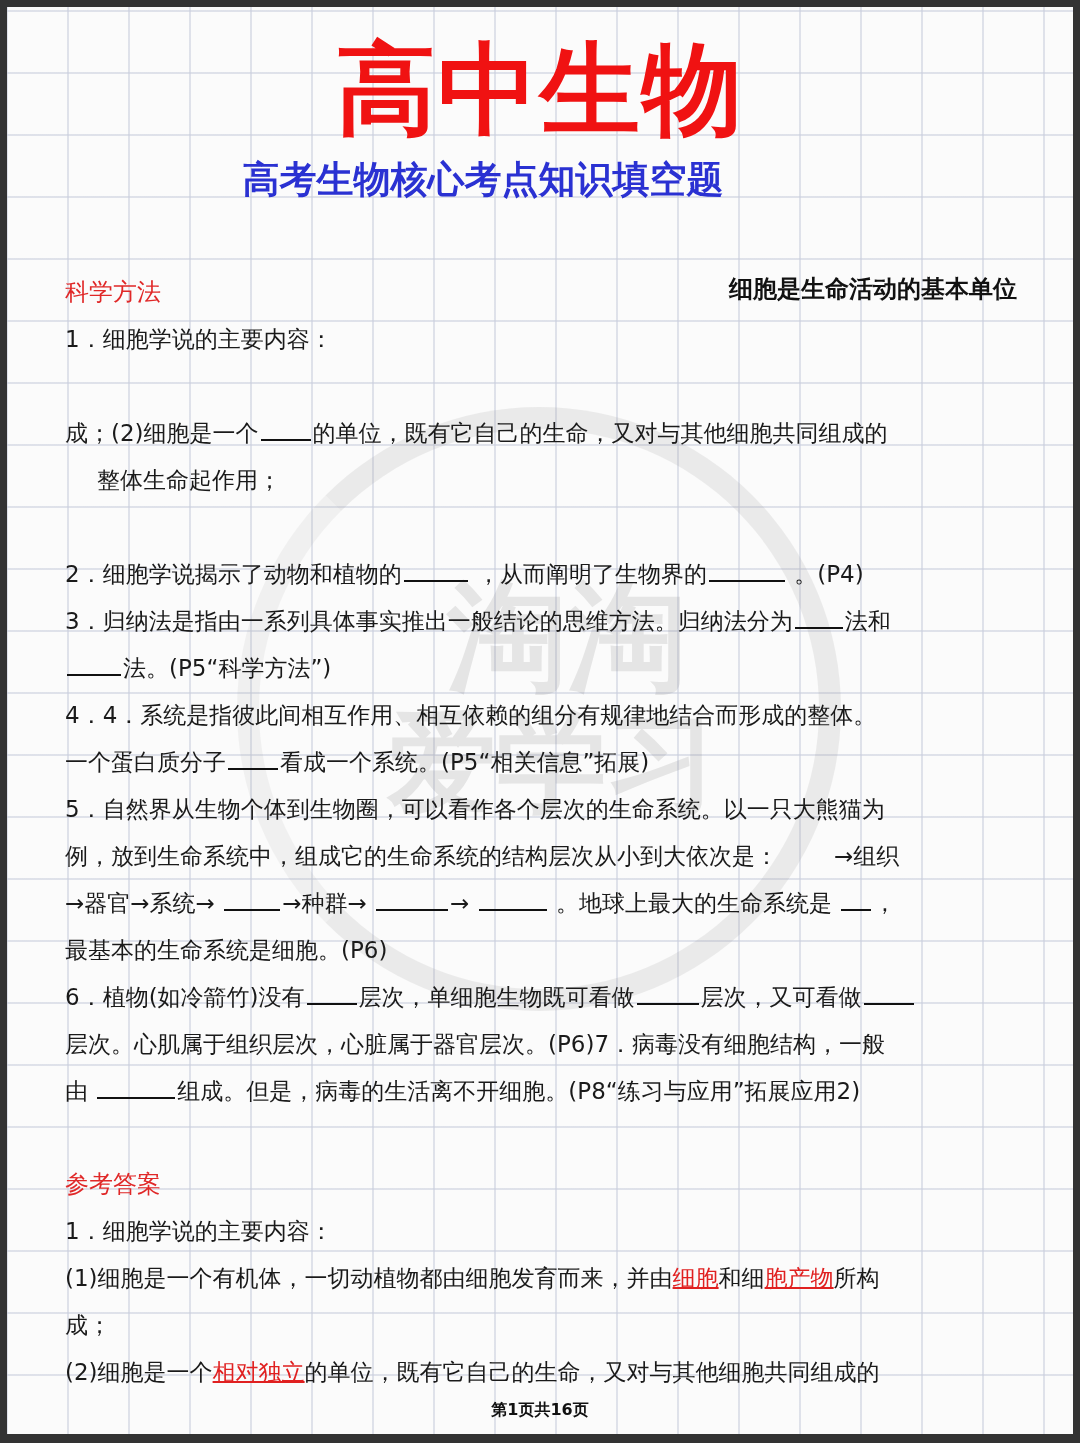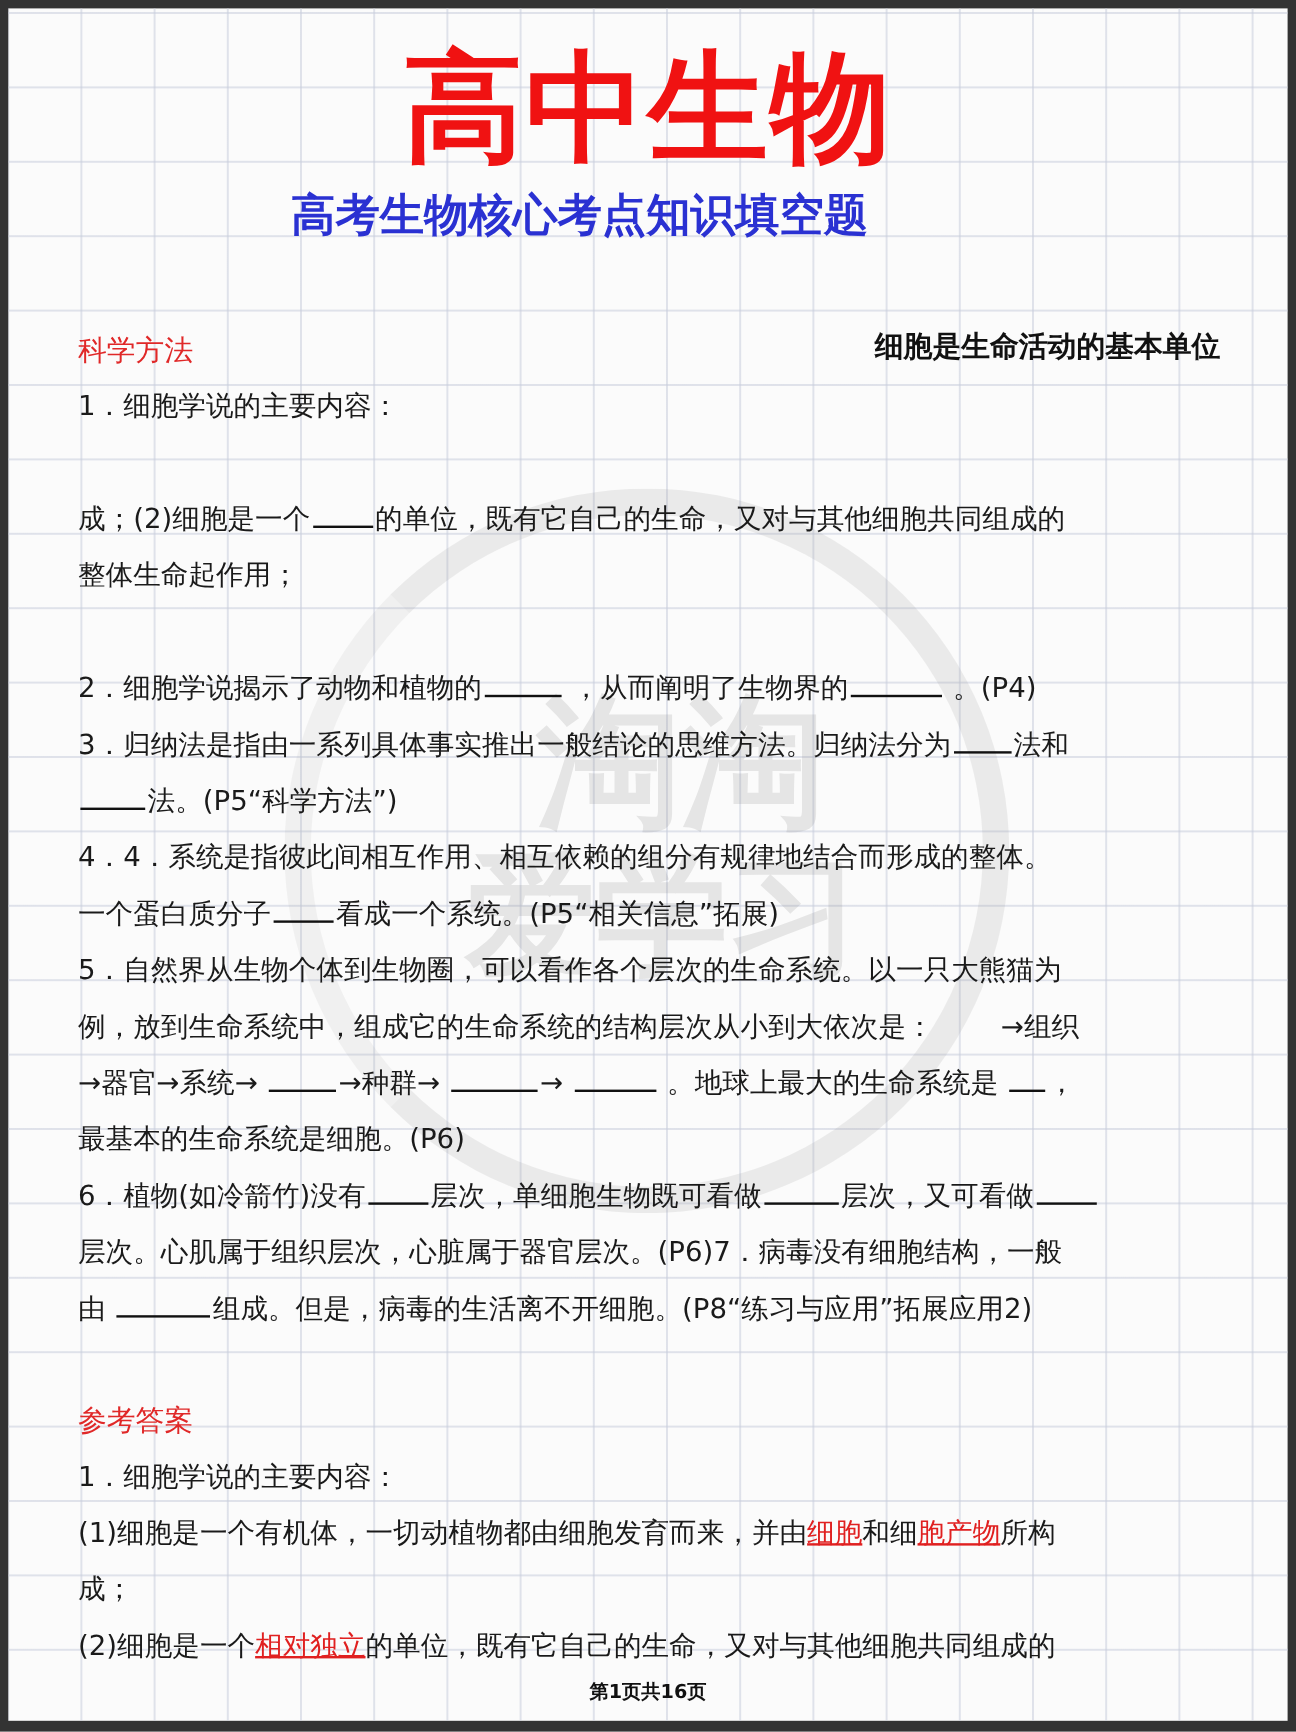--- a/index.html
+++ b/index.html
@@ -41,21 +41,21 @@
   <div class="subtitle">高考生物核心考点知识填空题</div>
   <div class="unit-title">细胞是生命活动的基本单位</div>
 
   <div class="sec" style="top:265px;">科学方法</div>
 
   <div class="line" style="top:312px;"><span>1．细胞学说的主要内容：</span></div>
 
 
   <div class="line" style="top:406px;"><span>成；(2)细胞是一个</span><span class="blank" style="width:50px;"></span><span>的单位，既有它自己的生命，又对与其他细胞共同组成的</span></div>
 
-  <div class="line" style="top:453px;"><span>整体生命起作用；</span></div>
+  <div class="line" style="top:453px;margin-left:32px;"><span>整体生命起作用；</span></div>
 
 
   <div class="line" style="top:547px;"><span>2．细胞学说揭示了动物和植物的</span><span class="blank" style="width:64px;"></span><span> ，从而阐明了生物界的</span><span class="blank" style="width:76px;"></span><span> 。(P4)</span></div>
 
   <div class="line" style="top:594px;"><span>3．归纳法是指由一系列具体事实推出一般结论的思维方法。归纳法分为</span><span class="blank" style="width:48px;"></span><span>法和</span></div>
 
   <div class="line" style="top:641px;"><span> </span><span class="blank" style="width:54px;"></span><span>法。(P5“科学方法”)</span></div>
 
   <div class="line" style="top:688px;"><span>4．4．系统是指彼此间相互作用、相互依赖的组分有规律地结合而形成的整体。</span></div>
 

